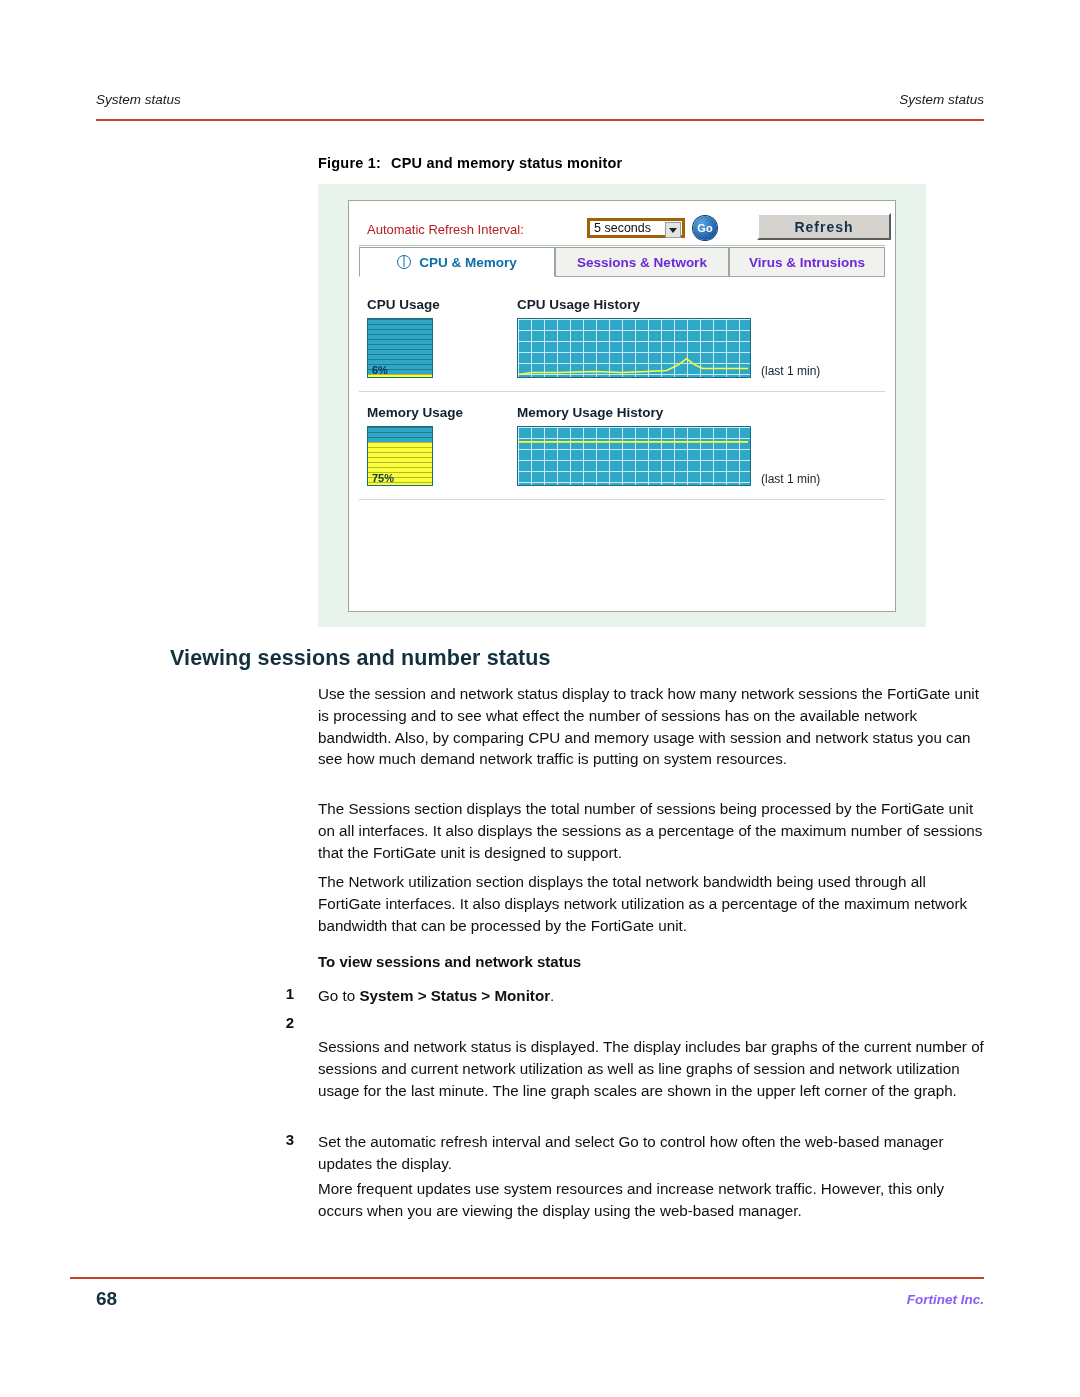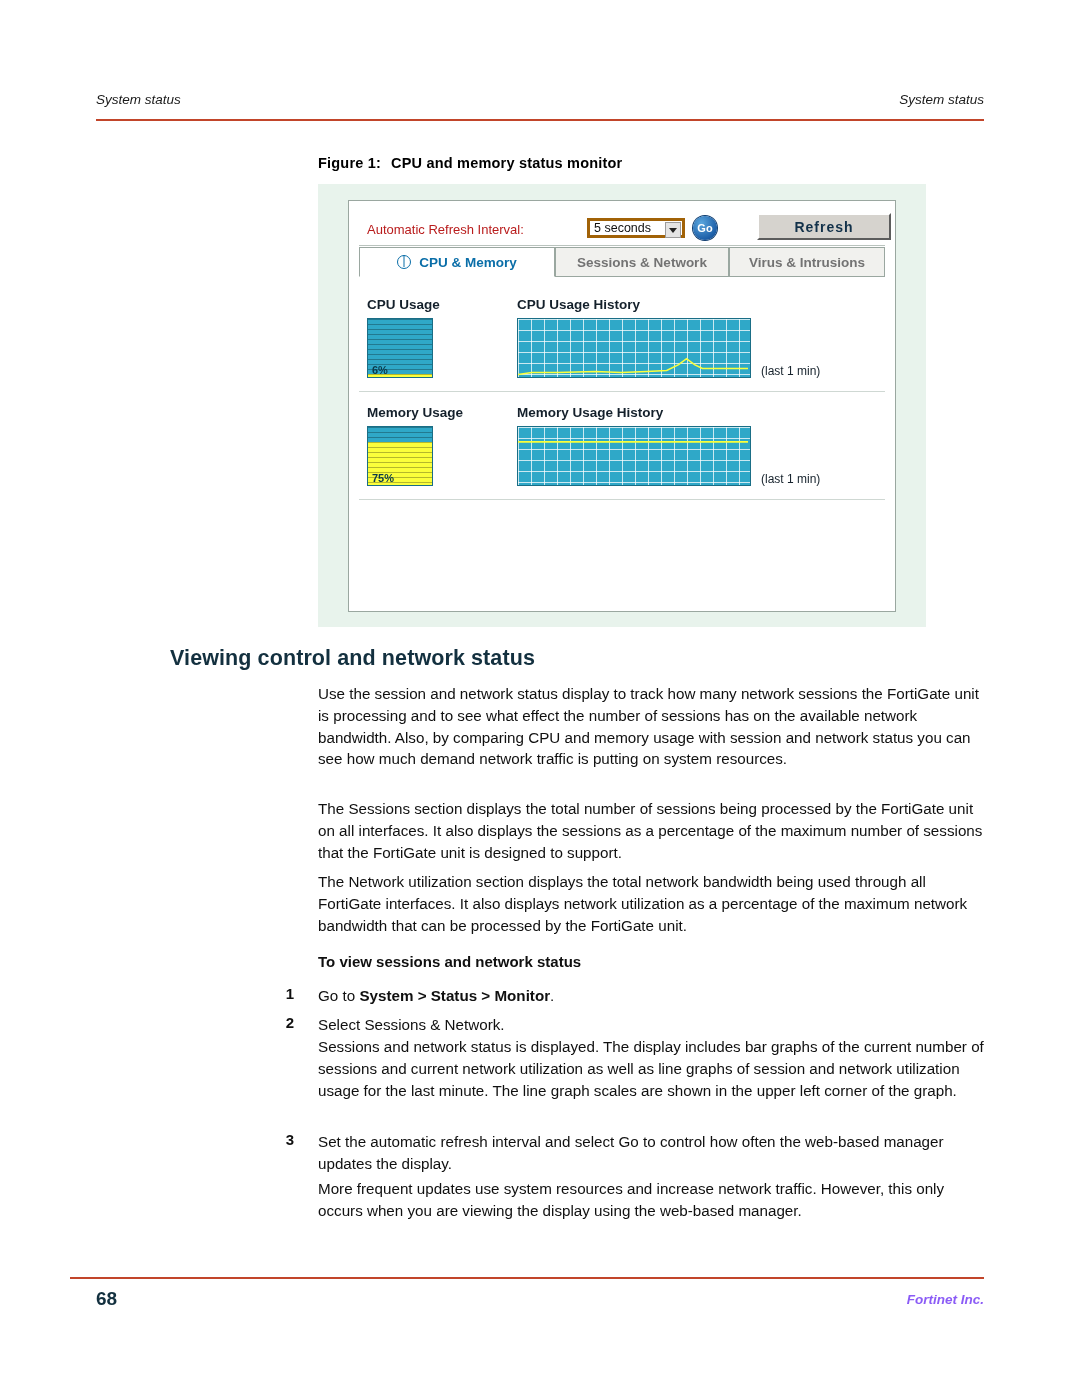--- a/index.html
+++ b/index.html
@@ -172,21 +172,21 @@
   }
   .tab {
     height: 30px;
     box-sizing: border-box;
     border: 1px solid #9aa7a0;
     display: flex;
     align-items: center;
     justify-content: center;
     font-size: 13.5px;
     font-weight: bold;
-    color: #737373;
+    color: #6d28d9;
     background: #f1f1ee;
   }
   .tab.active {
     background: #ffffff;
     color: #0a6ea8;
     border-bottom: 1px solid #ffffff;
   }
   .tab-cpu { width: 196px; }
   .tab-sess { width: 174px; }
   .tab-virus { width: 156px; }
@@ -413,33 +413,32 @@
         <svg viewBox="0 0 234 60" preserveAspectRatio="none">
           <polyline points="0,15 40,15 90,15 140,15 190,15 232,15" fill="none" stroke="#fbff3b" stroke-width="1.8"></polyline>
         </svg>
       </div>
       <div class="graph-note" style="left:412px; top:271px;">(last 1 min)</div>
 
       <div class="panel-sep" style="top:298px;"></div>
     </div>
   </div>
 
-  <h2 class="section-head">Viewing control and network status</h2>
+  <h2 class="section-head">Viewing sessions and number status</h2>
 
   <div class="para" style="top:683px;">Use the session and network status display to track how many network sessions the FortiGate unit is processing and to see what effect the number of sessions has on the available network bandwidth. Also, by comparing CPU and memory usage with session and network status you can see how much demand network traffic is putting on system resources.</div>
   <div class="para" style="top:798px;">The Sessions section displays the total number of sessions being processed by the FortiGate unit on all interfaces. It also displays the sessions as a percentage of the maximum number of sessions that the FortiGate unit is designed to support.</div>
   <div class="para" style="top:871px;">The Network utilization section displays the total network bandwidth being used through all FortiGate interfaces. It also displays network utilization as a percentage of the maximum network bandwidth that can be processed by the FortiGate unit.</div>
 
   <div class="sub-head" style="top:953px;">To view sessions and network status</div>
 
   <div class="step-num" style="top:985px;">1</div>
   <div class="para" style="top:985px;"><span>Go to </span><span class="bold">System &gt; Status &gt; Monitor</span><span>.</span></div>
 
   <div class="step-num" style="top:1014px;">2</div>
-  <div class="para" style="top:1014px;">Select Sessions &amp; Network.</div>
   <div class="para" style="top:1036px;">Sessions and network status is displayed. The display includes bar graphs of the current number of sessions and current network utilization as well as line graphs of session and network utilization usage for the last minute. The line graph scales are shown in the upper left corner of the graph.</div>
 
   <div class="step-num" style="top:1131px;">3</div>
   <div class="para" style="top:1131px;">Set the automatic refresh interval and select Go to control how often the web-based manager updates the display.</div>
   <div class="para" style="top:1178px;">More frequent updates use system resources and increase network traffic. However, this only occurs when you are viewing the display using the web-based manager.</div>
 
   <div class="footer-rule"></div>
   <div class="page-num">68</div>
   <div class="footer-right">Fortinet Inc.</div>
 

